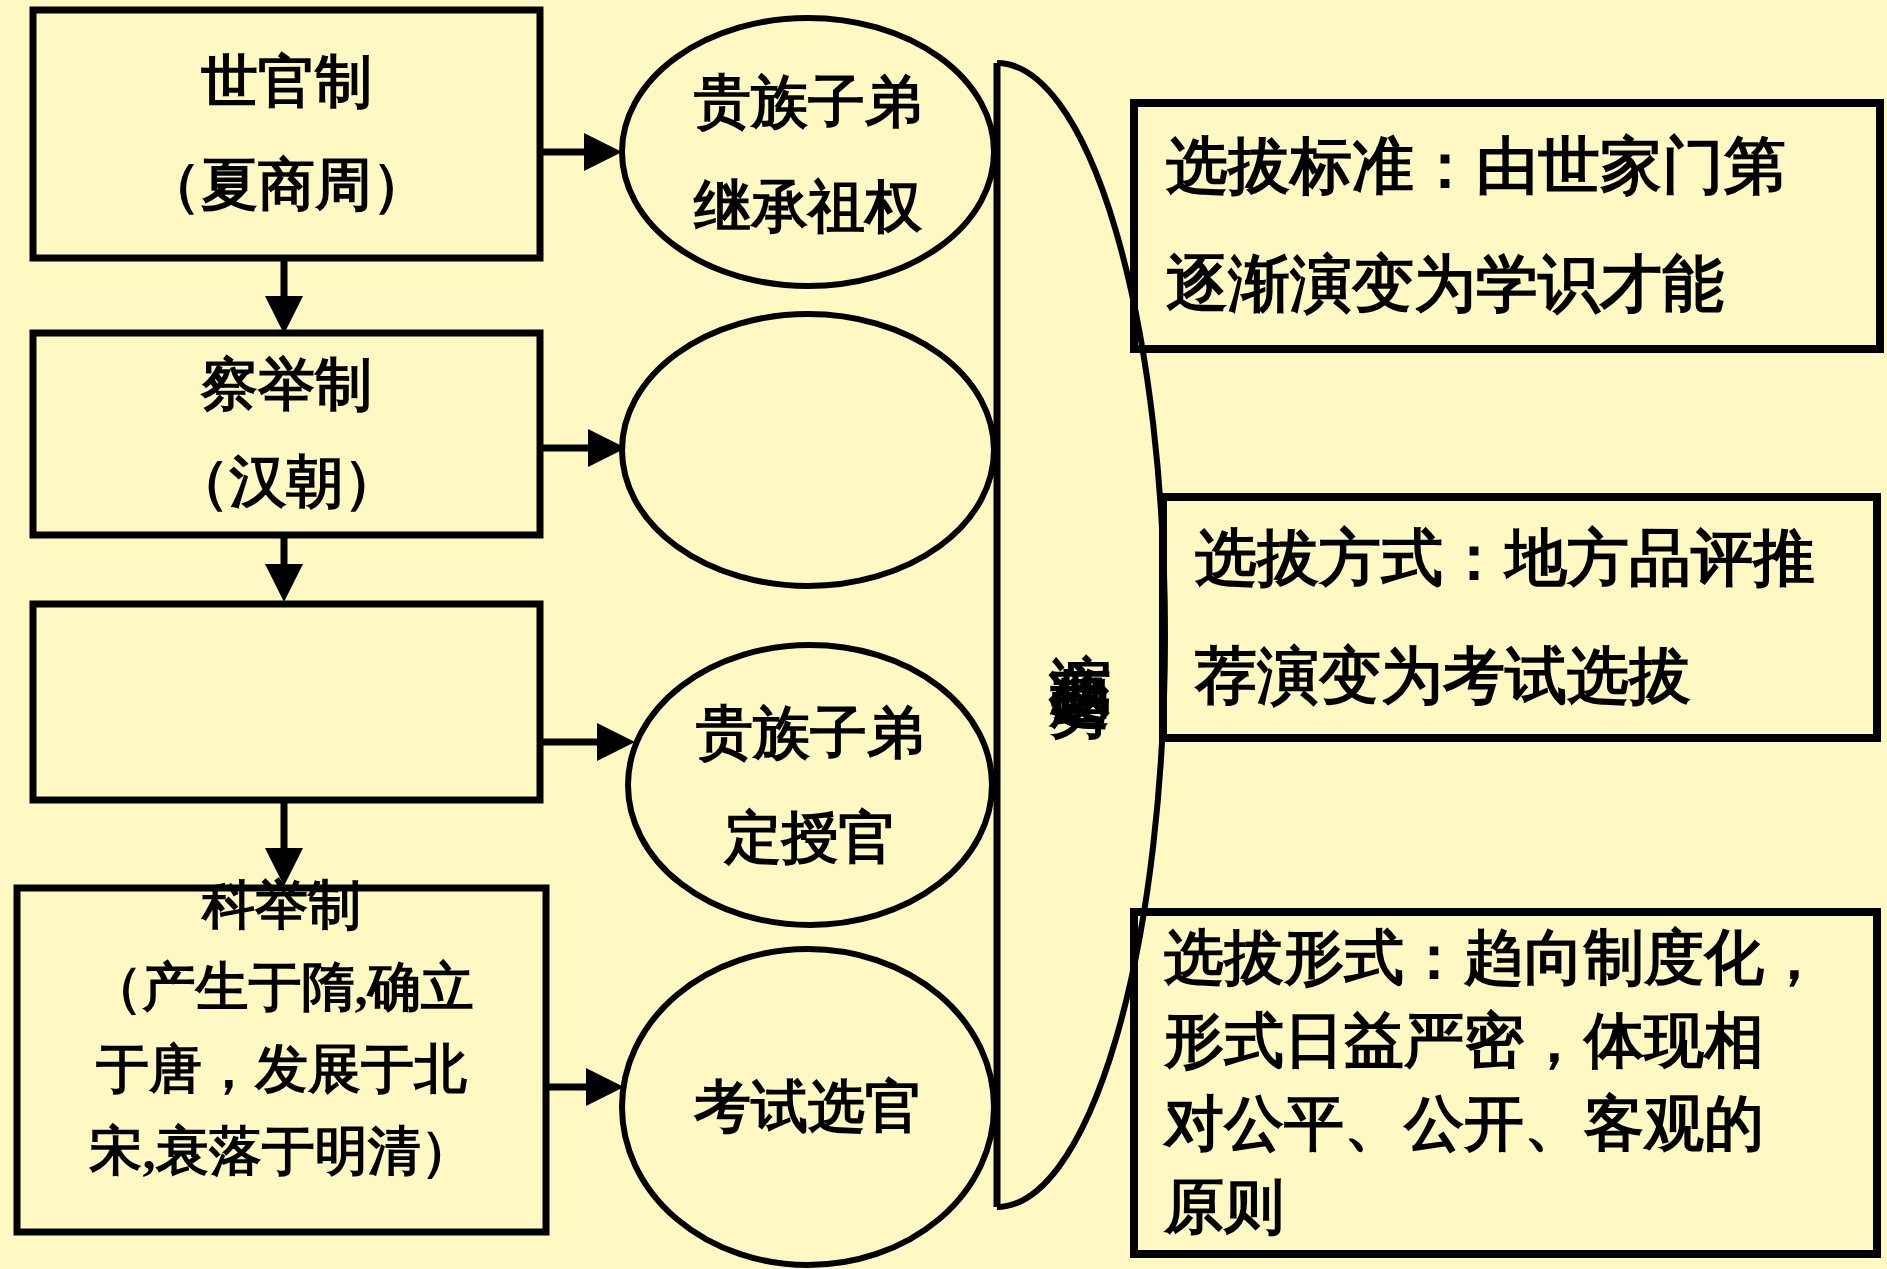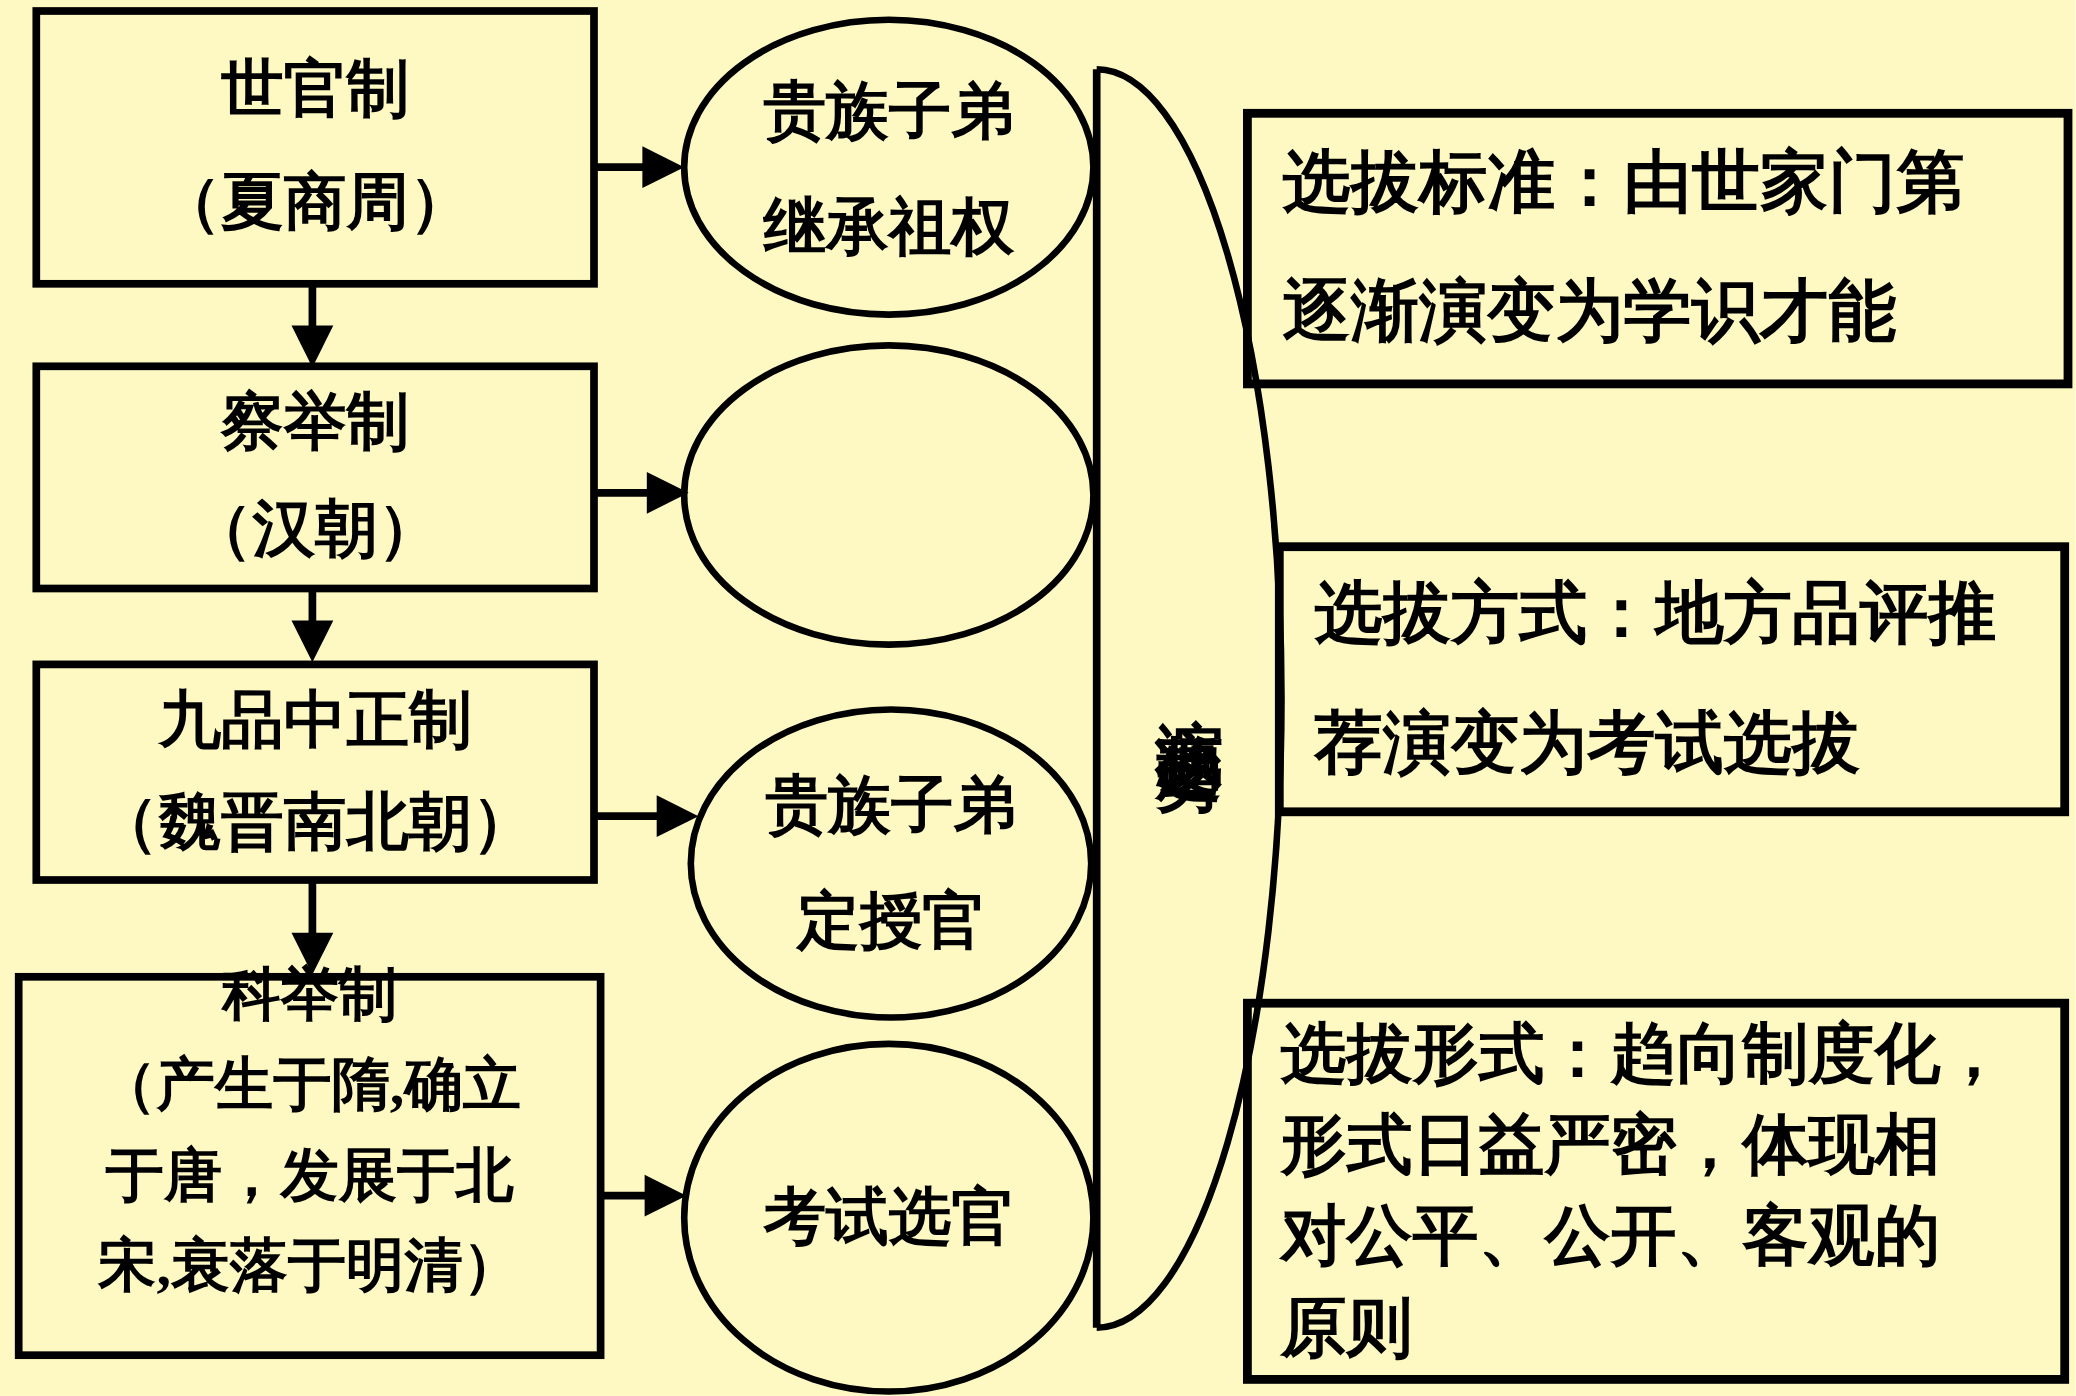--- a/index.html
+++ b/index.html
@@ -101,22 +101,20 @@
 
     <rect x="1134" y="103" width="746" height="246" fill="none" stroke="#000" stroke-width="8"></rect>
     <rect x="1163" y="497" width="714" height="241" fill="none" stroke="#000" stroke-width="8"></rect>
     <rect x="1134" y="912" width="743" height="342" fill="none" stroke="#000" stroke-width="8"></rect>
   </svg>
 
   <div class="label flow-label" style="left:33px; top:10px; width:507px; height:248px; line-height:1.8;">世官制
 （夏商周）</div>
   <div class="label flow-label" style="left:33px; top:333px; width:507px; height:202px; line-height:1.7;">察举制
 （汉朝）</div>
-  <div class="label flow-label" style="left:33px; top:604px; width:507px; height:196px; line-height:1.62;">九品中正制
-（魏晋南北朝）</div>
   <div class="label flow-label" style="left:17px; top:856px; width:529px; height:344px; font-size:53px; line-height:1.55;">科举制
 （产生于隋,确立
 于唐，发展于北
 宋,衰落于明清）</div>
 
   <div class="label oval-label" style="left:622px; top:20px; width:372px; height:268px;">贵族子弟
 继承祖权</div>
   <div class="label oval-label" style="left:628px; top:645px; width:364px; height:280px;">贵族子弟
 定授官</div>
   <div class="label oval-label" style="left:622px; top:949px; width:372px; height:316px;">考试选官</div>

